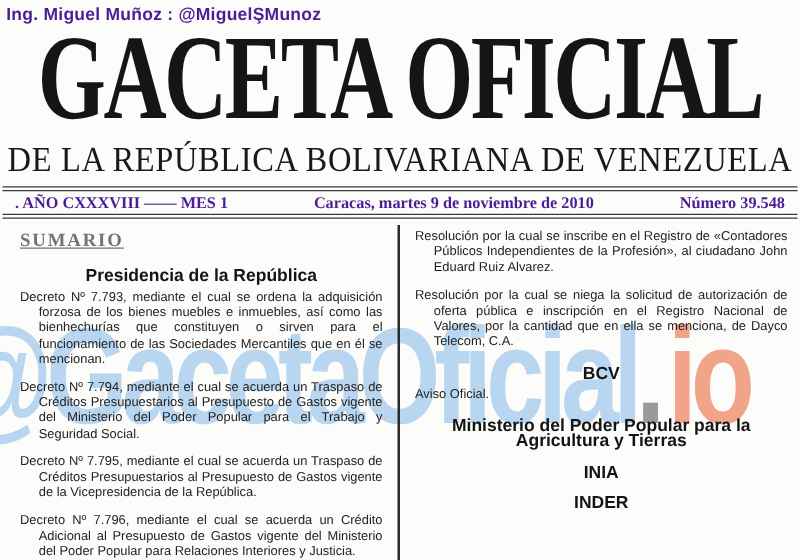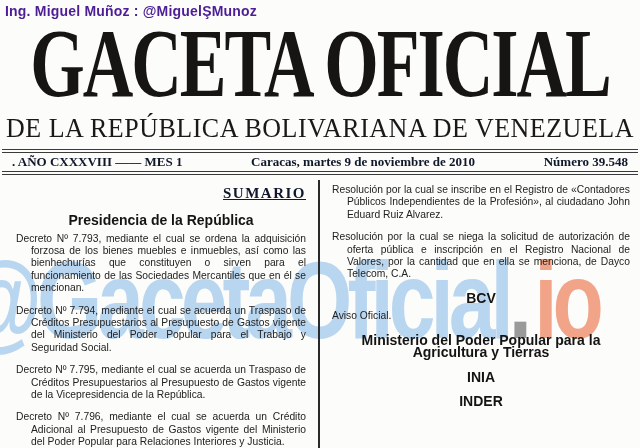--- a/index.html
+++ b/index.html
@@ -38,33 +38,33 @@
     font-family:"Liberation Serif",serif;font-size:26px;line-height:30px;
     letter-spacing:.5px;color:#1b1918;white-space:nowrap;
     transform:scaleY(1.08);transform-origin:top center;
   }
   .dateline{
     position:absolute;top:149px;left:2px;right:2px;z-index:1;
     height:26px;box-sizing:border-box;
     border-top:4px double #3a3a3a;border-bottom:4px double #3a3a3a;
     display:flex;align-items:center;justify-content:space-between;
     padding:0 10px;
-    font-family:"Liberation Serif",serif;font-weight:bold;font-size:13px;color:#0f172a;
+    font-family:"Liberation Serif",serif;font-weight:bold;font-size:13px;color:#4c1d95;
   }
   .columns{
     position:absolute;top:180px;left:0;right:0;bottom:0;z-index:1;
     display:flex;
   }
   .col{box-sizing:border-box;}
   .col-left{width:320px;border-right:2px solid #2a2a2a;padding:3px 12px 0 16px;}
   .col-right{flex:1;padding:4px 10px 0 12px;}
   .sumario{
-    text-align:right;font-family:"Liberation Serif",serif;font-weight:bold;
+    text-align:left;font-family:"Liberation Serif",serif;font-weight:bold;
     font-size:15px;letter-spacing:1.5px;text-decoration:underline;
-    margin:2px 0 12px;color:#0f172a;
+    margin:2px 0 12px;color:#737373;
   }
   .entry{
     font-size:10.3px;line-height:12.4px;text-align:justify;
     margin:0 0 10px;padding-left:15px;text-indent:-15px;color:#222;
   }
   .heading{
     font-weight:bold;font-size:14px;line-height:12.5px;text-align:center;
     margin:4px 6px 6px;color:#141414;
   }
   .col-right .heading{margin-top:11px;}

